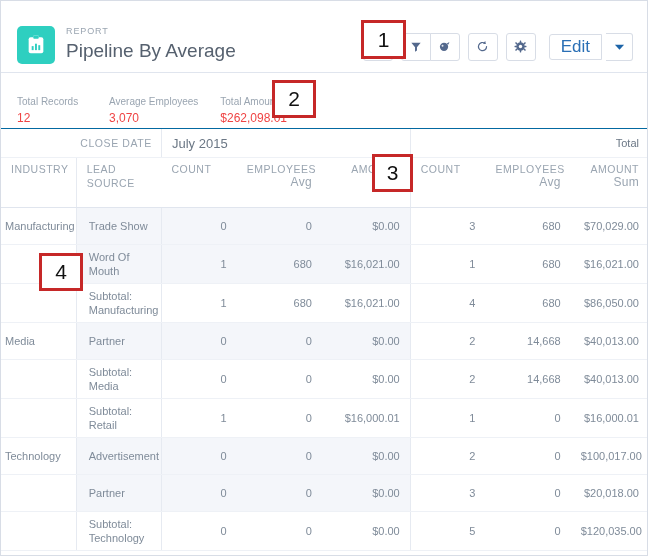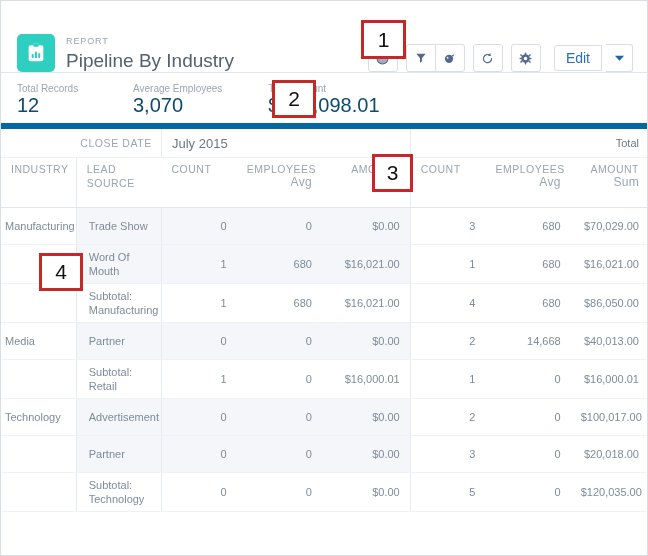--- a/index.html
+++ b/index.html
@@ -23,21 +23,21 @@
     background: #fff;
     overflow: hidden;
   }
 
   
   .header {
     height: 72px;
     box-sizing: border-box;
     padding: 14px 14px 0 16px;
     display: flex;
-    align-items: flex-end;
+    align-items: center;
     border-bottom: 1px solid #e0e5ee;
     background: #fff;
   }
   .report-icon {
     width: 38px;
     height: 38px;
     border-radius: 5px;
     background: #2ecfc0;
     flex: 0 0 auto;
     display: flex;
@@ -96,21 +96,21 @@
     border-radius: 0 3px 3px 0;
     margin-left: -1px;
   }
   .edit-btn {
     height: 26px;
     padding: 0 11px;
     border: 1px solid #d8dde6;
     border-radius: 3px 0 0 3px;
     background: #fff;
     color: #2a6fb5;
-    font-size: 14px;
+    font-size: 17px;
     line-height: 24px;
     margin-left: 9px;
     cursor: pointer;
     font-family: "Liberation Sans", sans-serif;
   }
   .edit-caret {
     width: 26px;
     height: 26px;
     border: 1px solid #d8dde6;
     border-left: none;
@@ -120,39 +120,38 @@
     align-items: center;
     justify-content: center;
     cursor: pointer;
   }
 
   
   .summary {
     height: 56px;
     box-sizing: border-box;
     display: flex;
-    align-items: center;
+    align-items: flex-end;
     padding: 0 0 0 10px;
-    border-bottom: 6px solid #0369a1;
-    background: #fff;
-    gap: 24px;
+    border-bottom: 1px solid #0369a1;
+    background: #fff;
   }
   .stat {
     padding: 0 16px 0 6px;
     min-width: 70px;
   }
   .stat-label {
     font-size: 10px;
     color: #9aa5b1;
     line-height: 13px;
     white-space: nowrap;
   }
   .stat-value {
-    font-size: 20px;
-    color: #0c4a6e;
+    font-size: 12px;
+    color: #ef4444;
     line-height: 20px;
     white-space: nowrap;
   }
 
   
   .table-wrap {
     height: 427px;
     overflow: hidden;
     background: #fff;
   }
@@ -279,21 +278,21 @@
         <rect x="9" y="1.6" width="6" height="3.6" rx="1.1" fill="#ffffff"></rect>
         <rect x="9" y="1.6" width="6" height="3.6" rx="1.1" fill="#2ecfc0"></rect>
         <rect x="7.3" y="13.2" width="2.1" height="4.4" fill="#2ecfc0"></rect>
         <rect x="10.9" y="10.6" width="2.1" height="7" fill="#2ecfc0"></rect>
         <rect x="14.5" y="12.2" width="2.1" height="5.4" fill="#2ecfc0"></rect>
       </svg>
     </div>
 
     <div class="title-block">
       <div class="eyebrow">REPORT</div>
-      <div class="page-title">Pipeline By Industry</div>
+      <div class="page-title">Pipeline By Average</div>
     </div>
 
     <div class="toolbar">
 
       <div class="tb-btn">
         <svg width="13" height="13" viewBox="0 0 16 16">
           <path d="M8 8 L8 1.2 A6.8 6.8 0 0 1 14.8 8 Z" fill="#54698d"></path>
           <path d="M8 8 L14.8 8 A6.8 6.8 0 1 1 8 1.2 Z" fill="#54698d" opacity="0.55"></path>
           <circle cx="8" cy="8" r="6.8" fill="none" stroke="#54698d" stroke-width="1.3"></circle>
         </svg>
@@ -440,20 +439,30 @@
             <td class="lead">Partner</td>
             <td class="count num">0</td>
             <td class="emp num">0</td>
             <td class="amt num">$0.00</td>
             <td class="tcount num">2</td>
             <td class="temp num">14,668</td>
             <td class="tamt num">$40,013.00</td>
           </tr>
           <tr class="drow sub">
             <td class="industry"></td>
+            <td class="lead">Subtotal: Media</td>
+            <td class="count num">0</td>
+            <td class="emp num">0</td>
+            <td class="amt num">$0.00</td>
+            <td class="tcount num">2</td>
+            <td class="temp num">14,668</td>
+            <td class="tamt num">$40,013.00</td>
+          </tr>
+          <tr class="drow sub">
+            <td class="industry"></td>
             <td class="lead">Subtotal: Retail</td>
             <td class="count num">1</td>
             <td class="emp num">0</td>
             <td class="amt num">$16,000.01</td>
             <td class="tcount num">1</td>
             <td class="temp num">0</td>
             <td class="tamt num">$16,000.01</td>
           </tr>
           <tr class="drow detail">
             <td class="industry">Technology</td>

